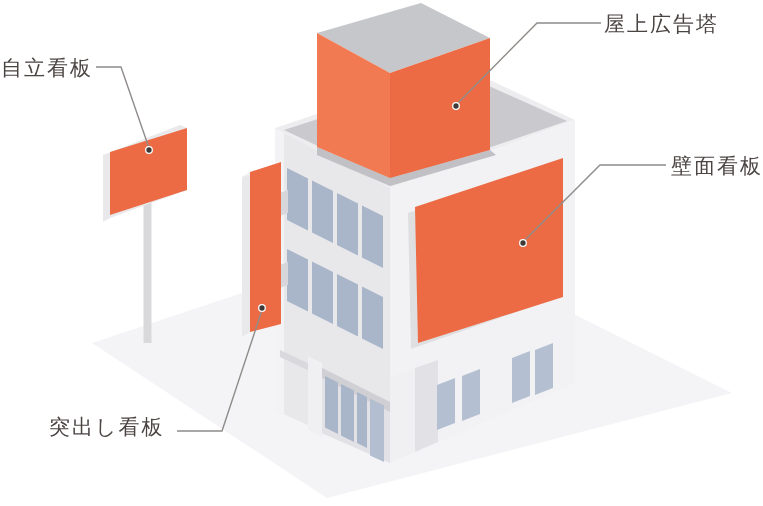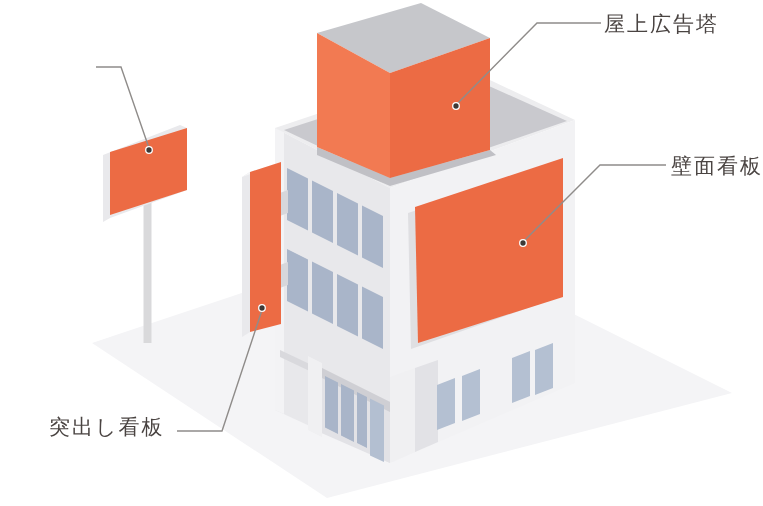--- a/index.html
+++ b/index.html
@@ -137,16 +137,17 @@
       <circle class="dot" cx="456" cy="106" r="3.3"></circle>
 
       <path class="leader" d="M666,165 H600 L523,242"></path>
       <circle class="dot" cx="523" cy="243" r="3.3"></circle>
 
       <path class="leader" d="M177,431 H222 L262,310"></path>
       <circle class="dot" cx="262" cy="308" r="3.3"></circle>
     </g>
   </svg>
 
+  <div class="lbl" style="left:1px;top:55px">自立看板</div>
   <div class="lbl" style="left:604px;top:11px">屋上広告塔</div>
   <div class="lbl" style="left:671px;top:153px">壁面看板</div>
   <div class="lbl" style="left:49px;top:414px">突出し看板</div>
 </div>
 
 </body></html>

